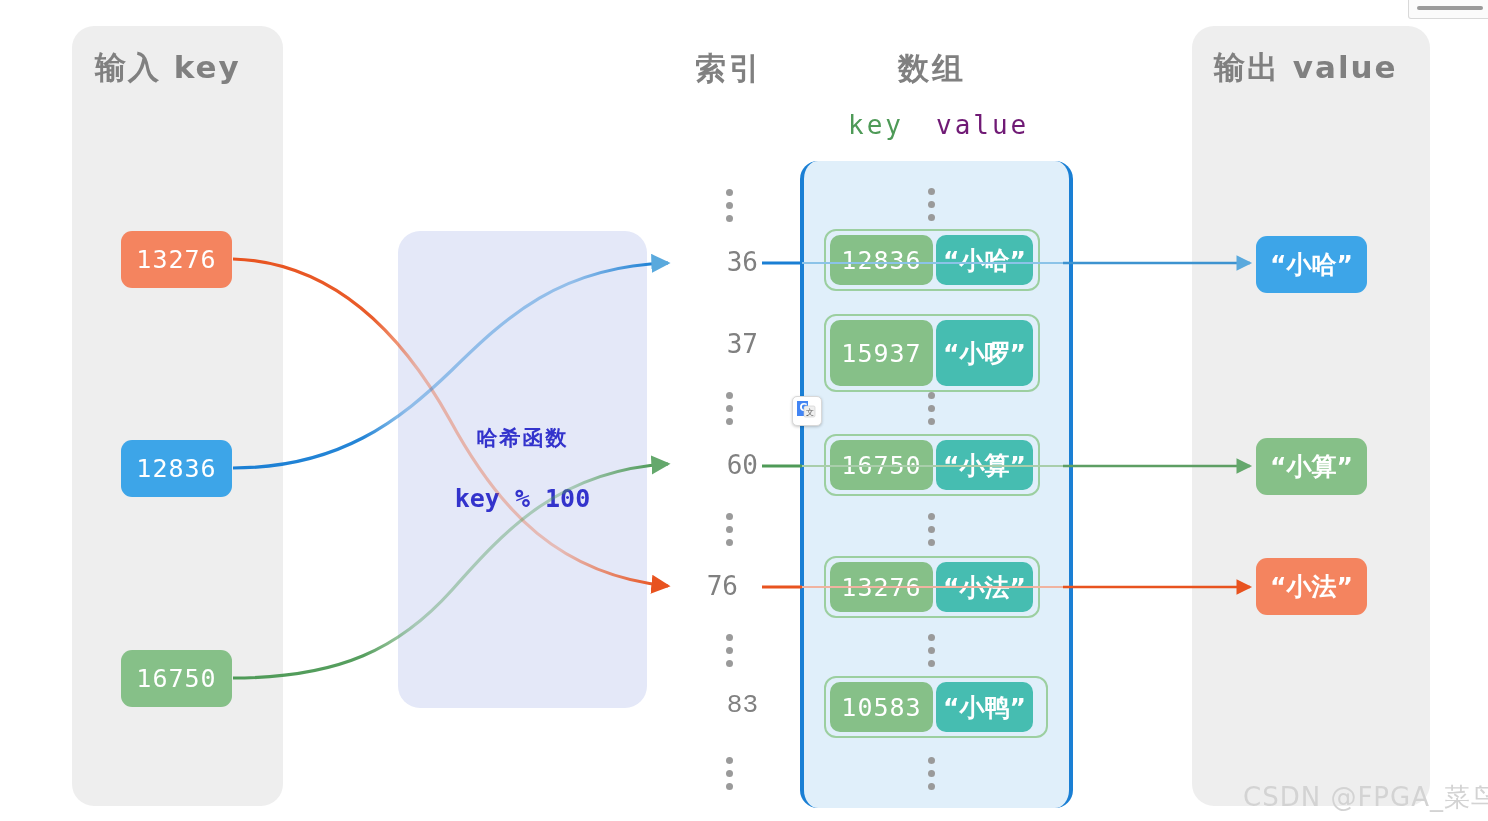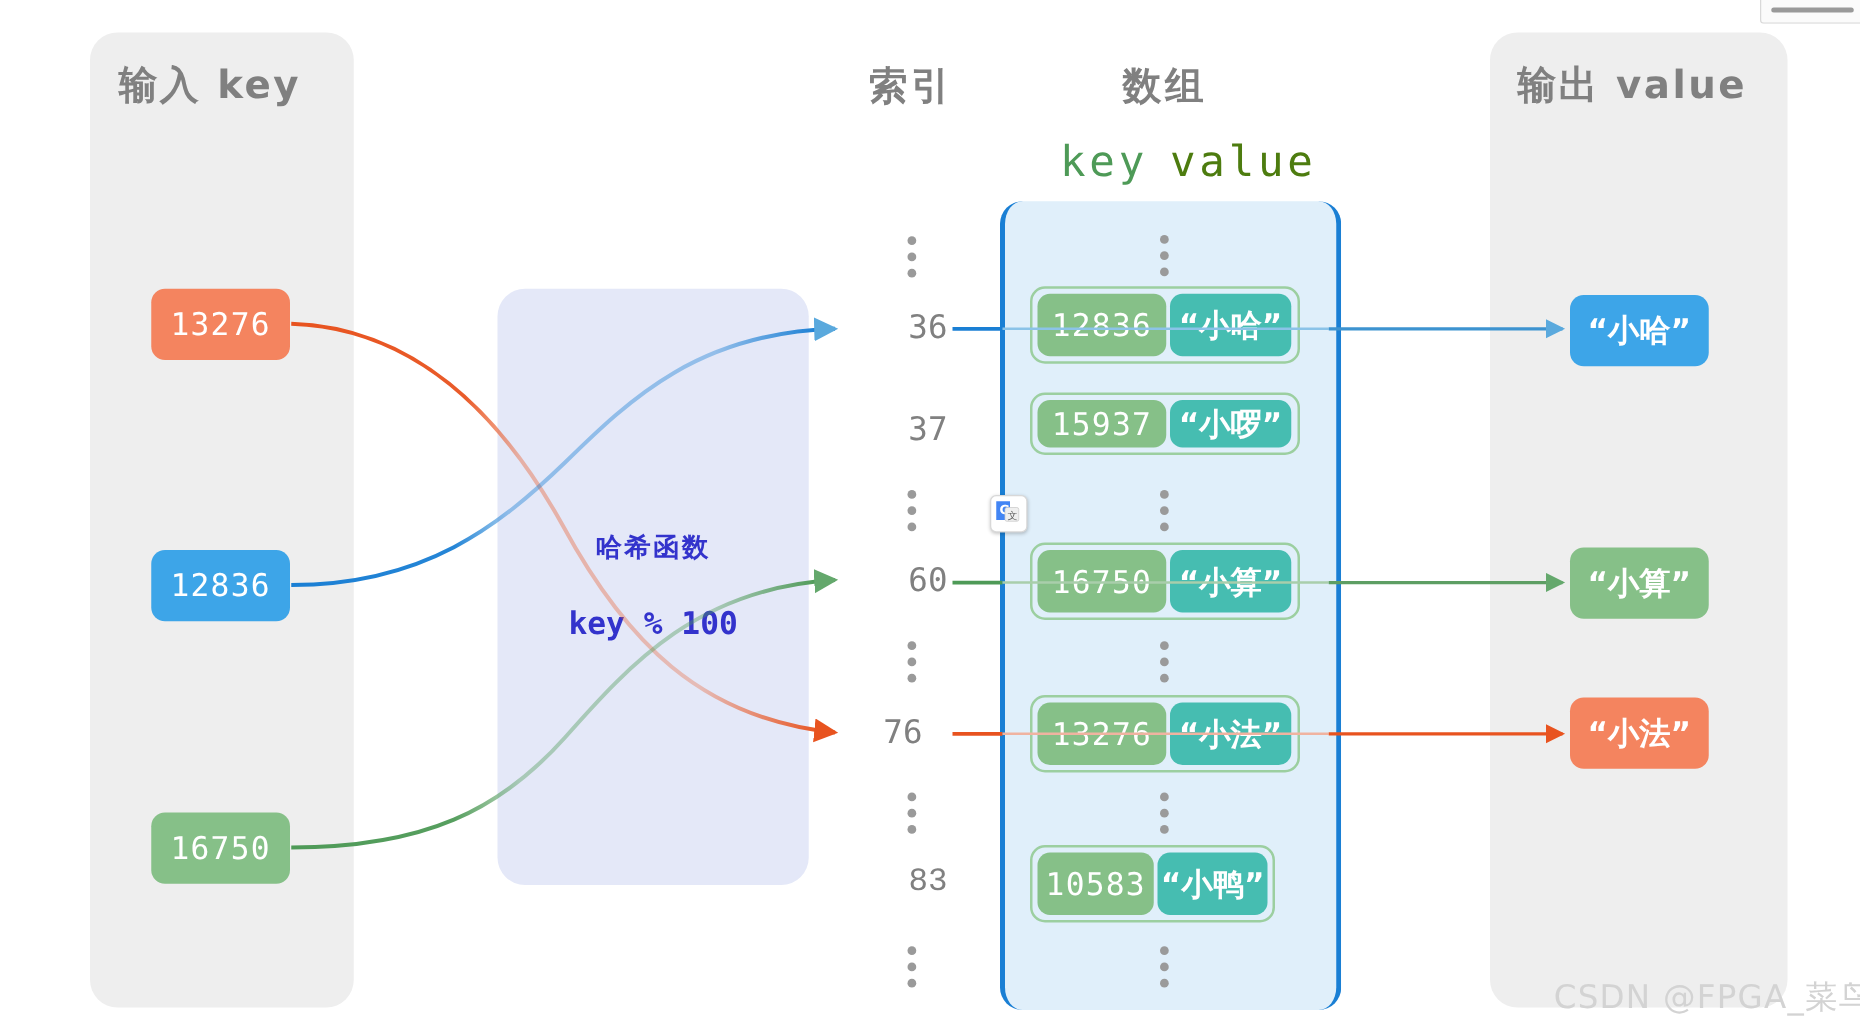--- a/index.html
+++ b/index.html
@@ -60,27 +60,27 @@
   .col-head{
     position:absolute;
     font-weight:bold;
     font-size:31px;
     color:#808080;
     letter-spacing:3px;
     white-space:nowrap;
   }
   .kv-head{
     position:absolute;
-    font-size:34px;
+    font-size:26px;
     font-family:"DejaVu Sans Mono","Liberation Mono",monospace;
     letter-spacing:3px;
     white-space:nowrap;
   }
   .kv-head.k{color:#4e9a57;}
-  .kv-head.v{color:#4d7c0f;}
+  .kv-head.v{color:#701a75;}
 
   
   .idx{
     position:absolute;
     font-size:26px;
     color:#808080;
     font-family:"DejaVu Sans Mono","Liberation Mono",monospace;
     text-align:right;
     width:58px;
     white-space:nowrap;
@@ -218,21 +218,21 @@
     <i></i>
       <i></i>
       <i></i>
     </div>
 
   <div class="bucket" style="left:824px;top:229px;width:216px;height:62px;">
     <span class="bk">12836</span>
     <span class="bv">“小哈”</span>
   </div>
 
-  <div class="bucket" style="left:824px;top:314px;width:216px;height:50px;">
+  <div class="bucket" style="left:824px;top:314px;width:216px;height:78px;">
     <span class="bk">15937</span>
     <span class="bv">“小啰”</span>
   </div>
 
   <div class="vdots" style="left:928px;top:392px;">
     <i></i>
       <i></i>
       <i></i>
     </div>
 
@@ -251,21 +251,21 @@
     <span class="bk">13276</span>
     <span class="bv">“小法”</span>
   </div>
 
   <div class="vdots" style="left:928px;top:634px;">
     <i></i>
       <i></i>
       <i></i>
     </div>
 
-  <div class="bucket" style="left:824px;top:676px;width:196px;height:62px;">
+  <div class="bucket" style="left:824px;top:676px;width:224px;height:62px;">
     <span class="bk">10583</span>
     <span class="bv">“小鸭”</span>
   </div>
 
   <div class="vdots" style="left:928px;top:757px;">
     <i></i>
       <i></i>
       <i></i>
     </div>
 

